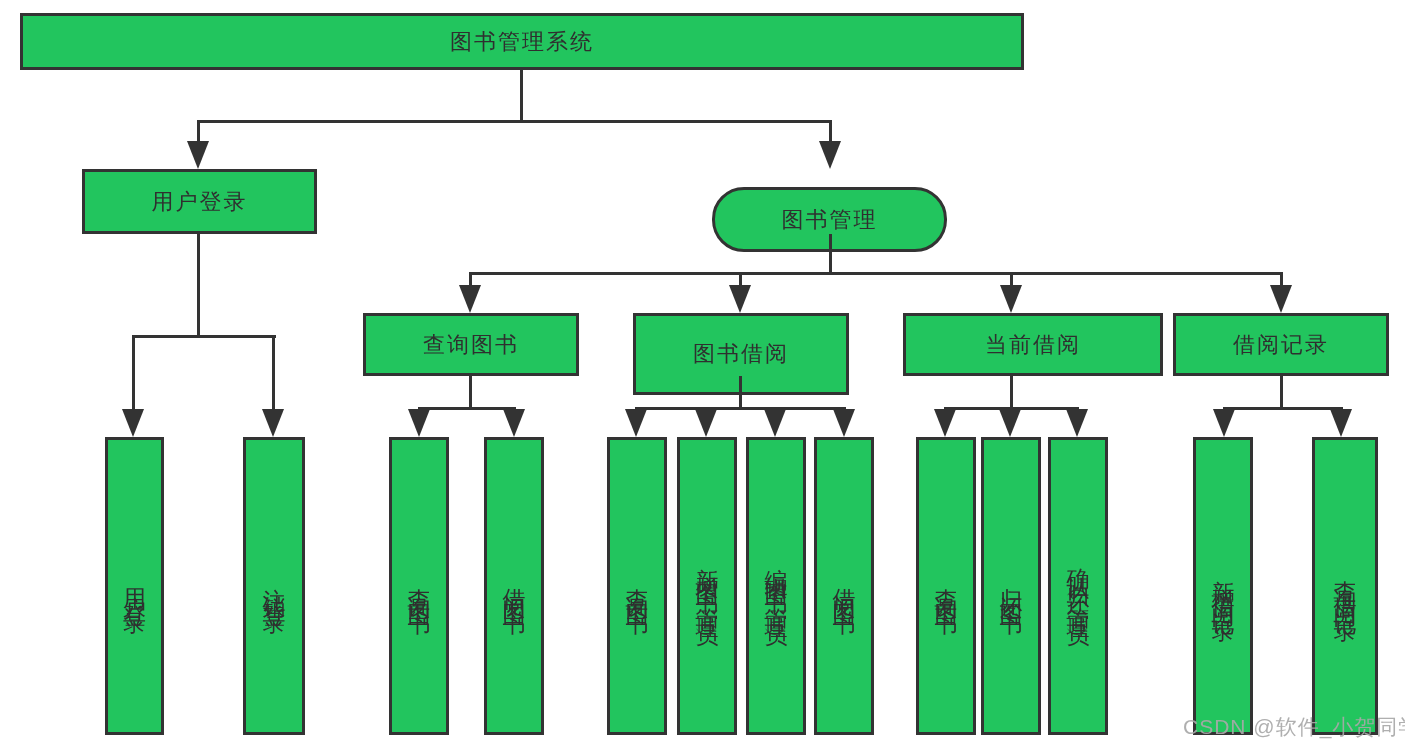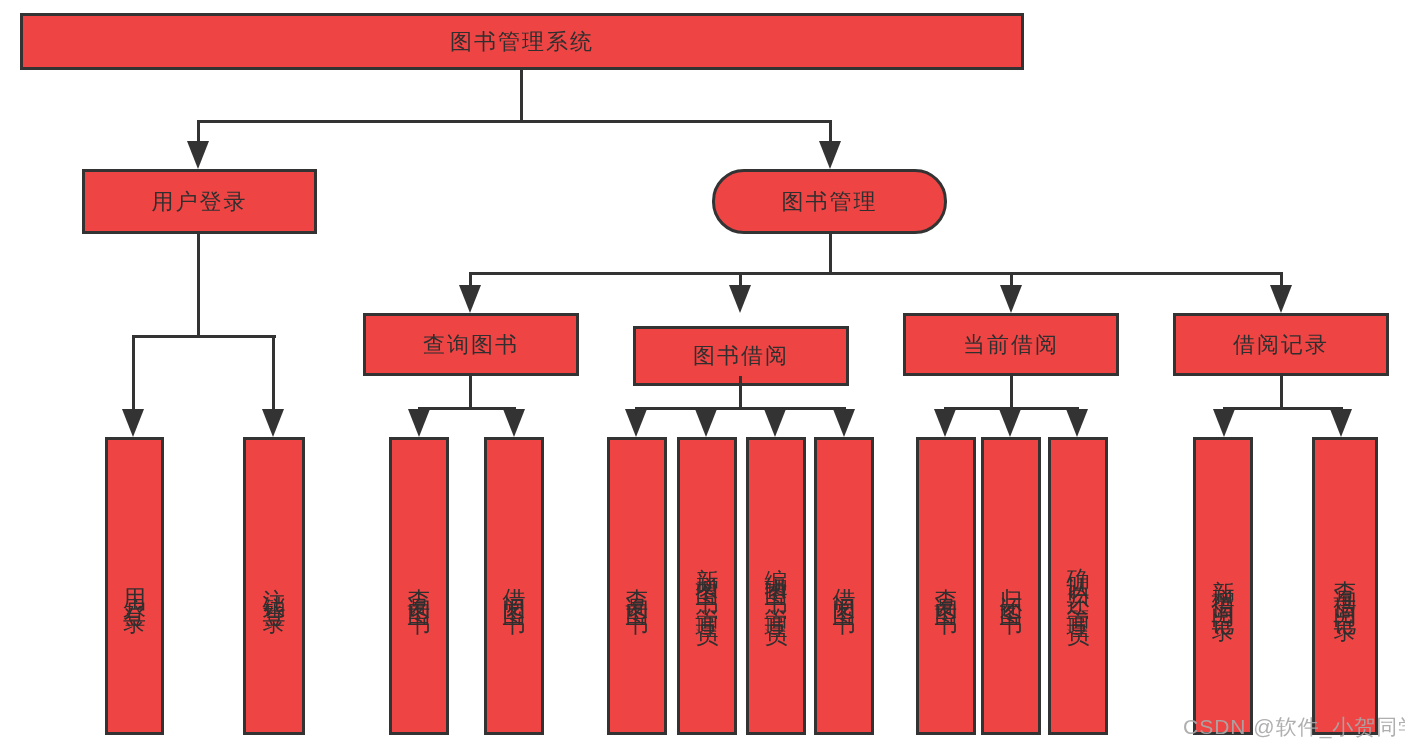--- a/index.html
+++ b/index.html
@@ -1,21 +1,21 @@
 <!DOCTYPE html>
 <html><head>
 <meta charset="utf-8">
 <style>
   html,body{margin:0;padding:0;background:#fff;}
   #canvas{
     position:relative;width:1405px;height:747px;background:#fff;overflow:hidden;
     font-family:"Liberation Sans","DejaVu Sans",sans-serif;color:#2f2f2f;
   }
   .box{
-    position:absolute;box-sizing:border-box;border:3px solid #333;background:#ef4444;
+    position:absolute;box-sizing:border-box;border:3px solid #333;background:#22c55e;
     display:flex;align-items:center;justify-content:center;
     font-size:22px;letter-spacing:2px;white-space:nowrap;
   }
   .vbox{font-size:23px;}
   .vbox .vtext{
     writing-mode:vertical-rl;text-orientation:mixed;
     letter-spacing:8px;line-height:1;white-space:nowrap;
   }
   .hl{position:absolute;height:3px;background:#333;}
   .vl{position:absolute;width:3px;background:#333;}
@@ -41,21 +41,21 @@
   <div class="vl" style="left:520px;top:70px;height:52px;"></div>
   <div class="hl" style="left:198px;top:120px;width:634px;"></div>
   <div class="vl" style="left:197px;top:120px;height:28px;"></div>
   <div class="ah" style="left:187px;top:141px;"></div>
   <div class="vl" style="left:829px;top:120px;height:28px;"></div>
   <div class="ah" style="left:819px;top:141px;"></div>
 
   <div class="box" style="left:82px;top:169px;width:235px;height:65px;">
     <span>用户登录</span>
   </div>
-  <div class="box" style="left:712px;top:169px;width:235px;height:65px;border-radius:32px;">
+  <div class="box" style="left:712px;top:187px;width:235px;height:65px;border-radius:32px;">
     <span>图书管理</span>
   </div>
 
   <div class="vl" style="left:197px;top:234px;height:103px;"></div>
   <div class="hl" style="left:133px;top:335px;width:143px;"></div>
   <div class="vl" style="left:132px;top:335px;height:78px;"></div>
   <div class="ah" style="left:122px;top:409px;"></div>
   <div class="vl" style="left:272px;top:335px;height:78px;"></div>
   <div class="ah" style="left:262px;top:409px;"></div>
 
@@ -66,24 +66,24 @@
   <div class="vl" style="left:739px;top:272px;height:16px;"></div>
   <div class="ah" style="left:729px;top:285px;"></div>
   <div class="vl" style="left:1010px;top:272px;height:16px;"></div>
   <div class="ah" style="left:1000px;top:285px;"></div>
   <div class="vl" style="left:1280px;top:272px;height:16px;"></div>
   <div class="ah" style="left:1270px;top:285px;"></div>
 
   <div class="box" style="left:363px;top:313px;width:216px;height:63px;">
     <span>查询图书</span>
   </div>
-  <div class="box" style="left:633px;top:326px;width:216px;height:60px;">
+  <div class="box" style="left:633px;top:313px;width:216px;height:82px;">
     <span>图书借阅</span>
   </div>
-  <div class="box" style="left:903px;top:313px;width:216px;height:63px;justify-content:center;">
+  <div class="box" style="left:903px;top:313px;width:260px;height:63px;justify-content:center;">
     <span>当前借阅</span>
   </div>
   <div class="box" style="left:1173px;top:313px;width:216px;height:63px;">
     <span>借阅记录</span>
   </div>
 
   <div class="vl" style="left:469px;top:376px;height:33px;"></div>
   <div class="hl" style="left:419px;top:407px;width:97px;"></div>
   <div class="vl" style="left:418px;top:407px;height:6px;"></div>
   <div class="ah" style="left:408px;top:409px;"></div>

